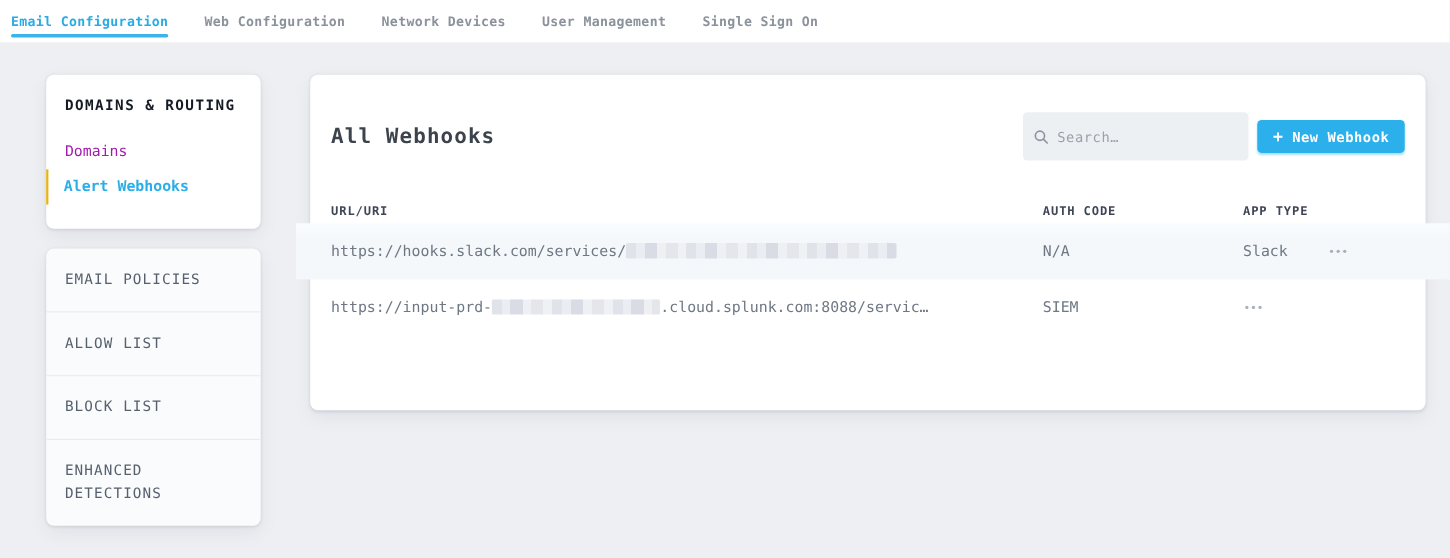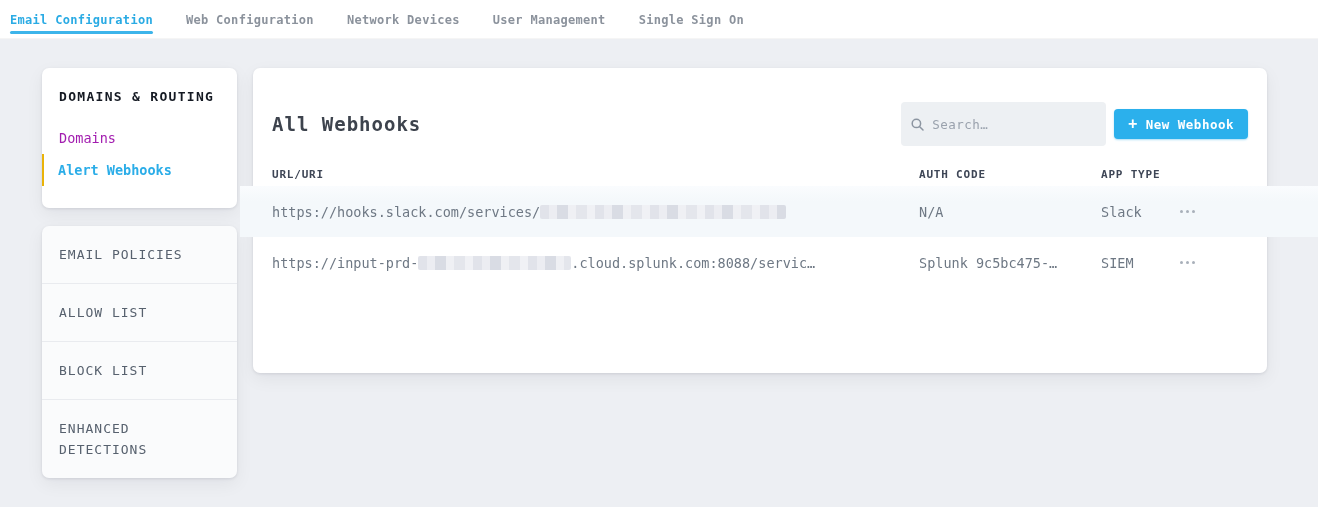--- a/index.html
+++ b/index.html
@@ -19,21 +19,21 @@
     position:relative; display:flex; align-items:center;
     font-size:12px; font-weight:bold; letter-spacing:0.3px;
     color:#8b929c; cursor:pointer; padding-top:2px; white-space:nowrap;
   }
   .tab.active { color:#2aabe4; }
   .tab.active::after {
     content:""; position:absolute; left:0; right:0; bottom:4px;
     height:3px; background:#3cb4ea; border-radius:2px;
   }
   
-  .content { display:flex; padding:29px 0 0 42px; gap:16px; }
+  .content { display:flex; padding:29px 0 0 42px; gap:45px; }
   .sidebar { width:195px; flex:none; }
   .card {
     background:#fff; border-radius:7px;
     box-shadow:0 1px 3px rgba(16,24,40,.10), 0 6px 18px rgba(16,24,40,.06);
   }
   
   .routing-card { padding:19px 17px 22px; }
   .routing-title {
     font-size:13px; font-weight:bold; color:#151a23;
     letter-spacing:1.3px; margin-bottom:15px; line-height:20px; white-space:nowrap;
@@ -75,21 +75,21 @@
     font-size:12.5px; font-weight:bold; letter-spacing:0.5px;
     display:flex; align-items:center; gap:8px; cursor:pointer;
     box-shadow:0 1px 2px rgba(43,176,236,.4);
   }
   .btn-primary .plus { font-size:15px; font-weight:bold; line-height:1; }
   
   .tbl-header, .tbl-row {
     display:grid; grid-template-columns:647px 182px 77px 44px;
     align-items:center;
   }
-  .tbl-header { margin-top:16px; height:24px; }
+  .tbl-header { margin-top:33px; height:24px; }
   .th {
     font-size:11px; font-weight:bold; color:#3e4656; letter-spacing:0.8px;
   }
   .tbl-row { height:51px; margin:0 -32px; padding:0 32px; width:1184px; }
   .tbl-row.striped {
     background:linear-gradient(180deg,#fafcfe 0%,#f4f8fb 30%,#f4f8fb 100%);
   }
   .td {
     font-size:13.5px; color:#6e7884; white-space:nowrap; overflow:hidden;
   }
@@ -169,21 +169,20 @@
       <div class="td">Slack</div>
       <div class="row-menu">
           <i></i>
           <i></i>
           <i></i>
         </div>
     </div>
 
     <div class="tbl-row">
       <div class="td"><span>https://input-prd-</span><span class="redacted w153"></span><span>.cloud.splunk.com:8088/servic…</span></div>
-      <div class="td">Splunk 9c5bc475-…</div>
       <div class="td">SIEM</div>
       <div class="row-menu">
           <i></i>
           <i></i>
           <i></i>
         </div>
     </div>
   </div>
 
 </div>

